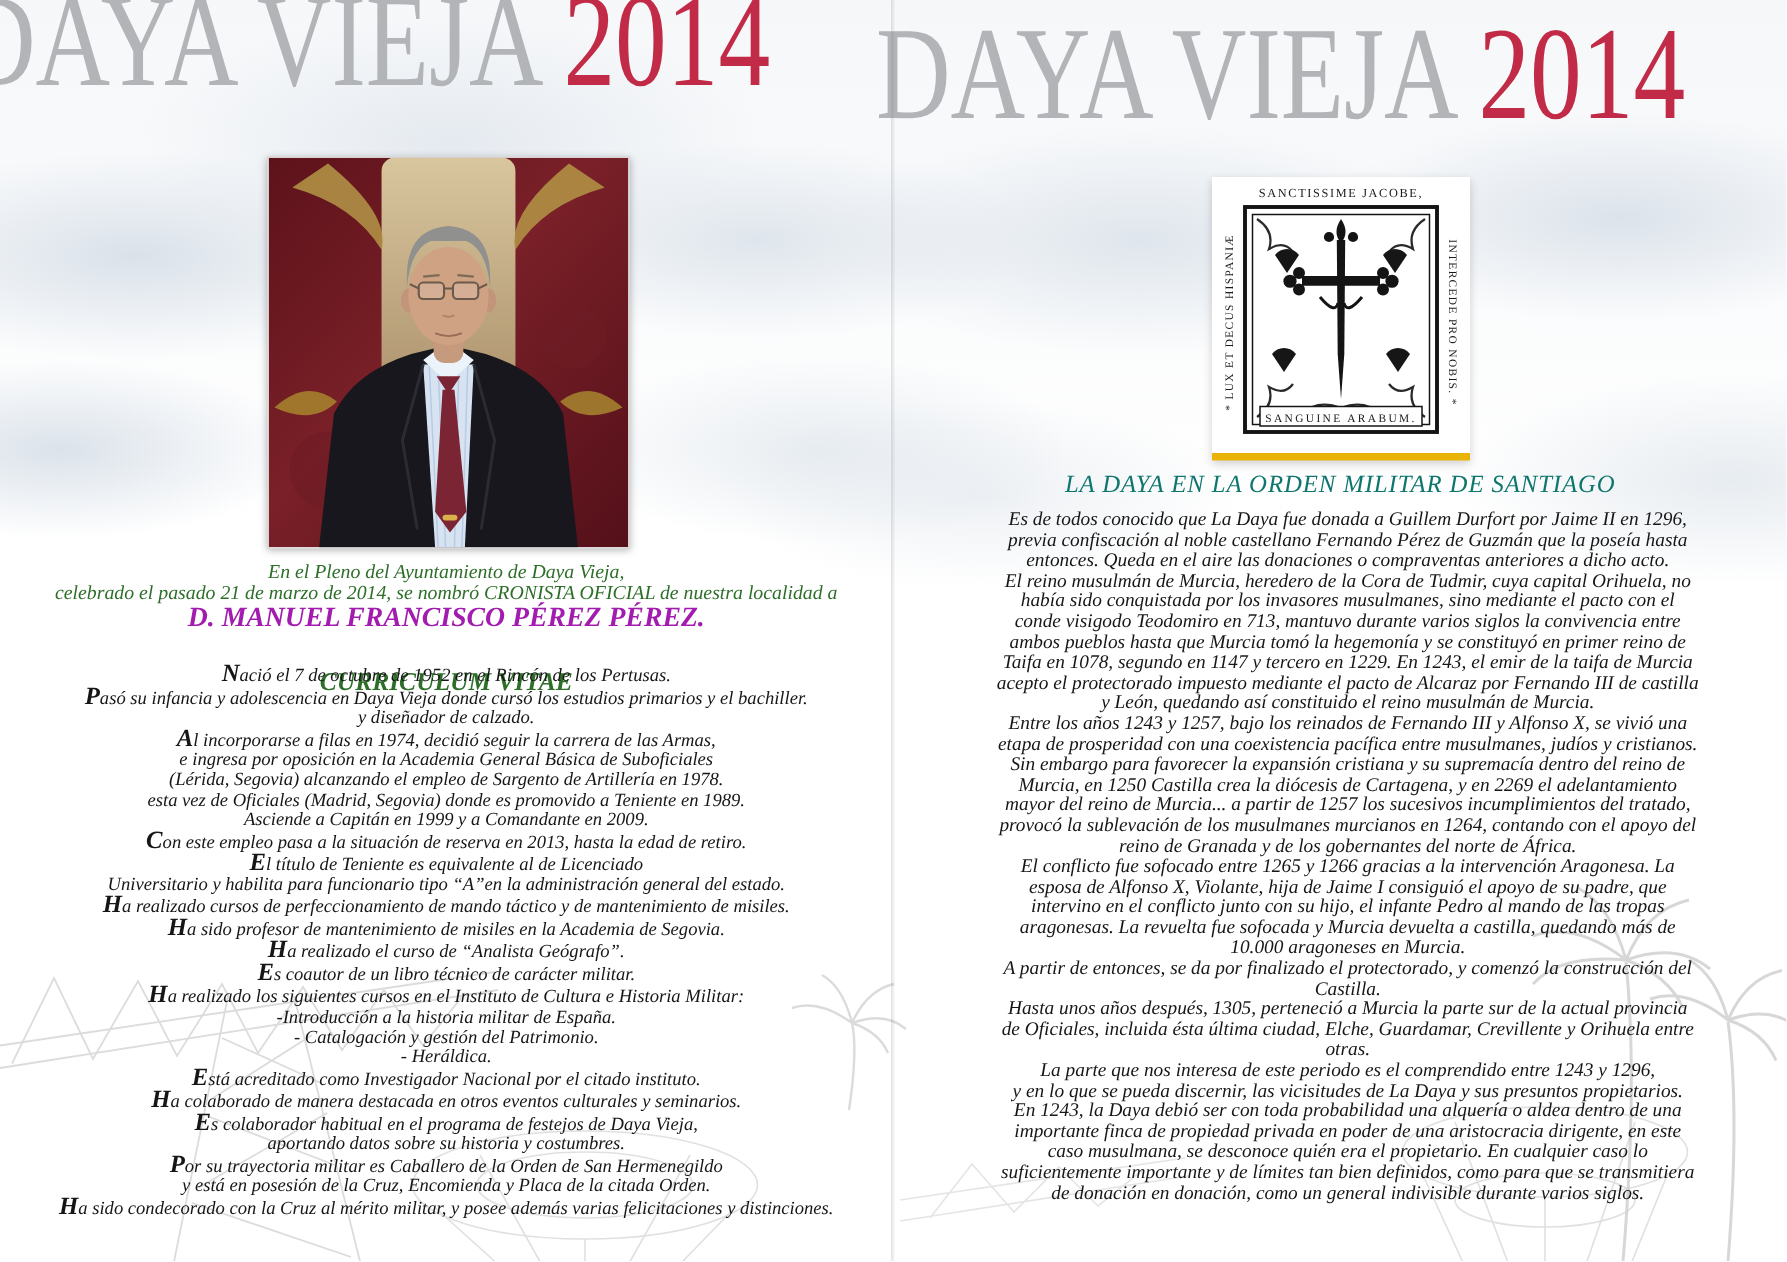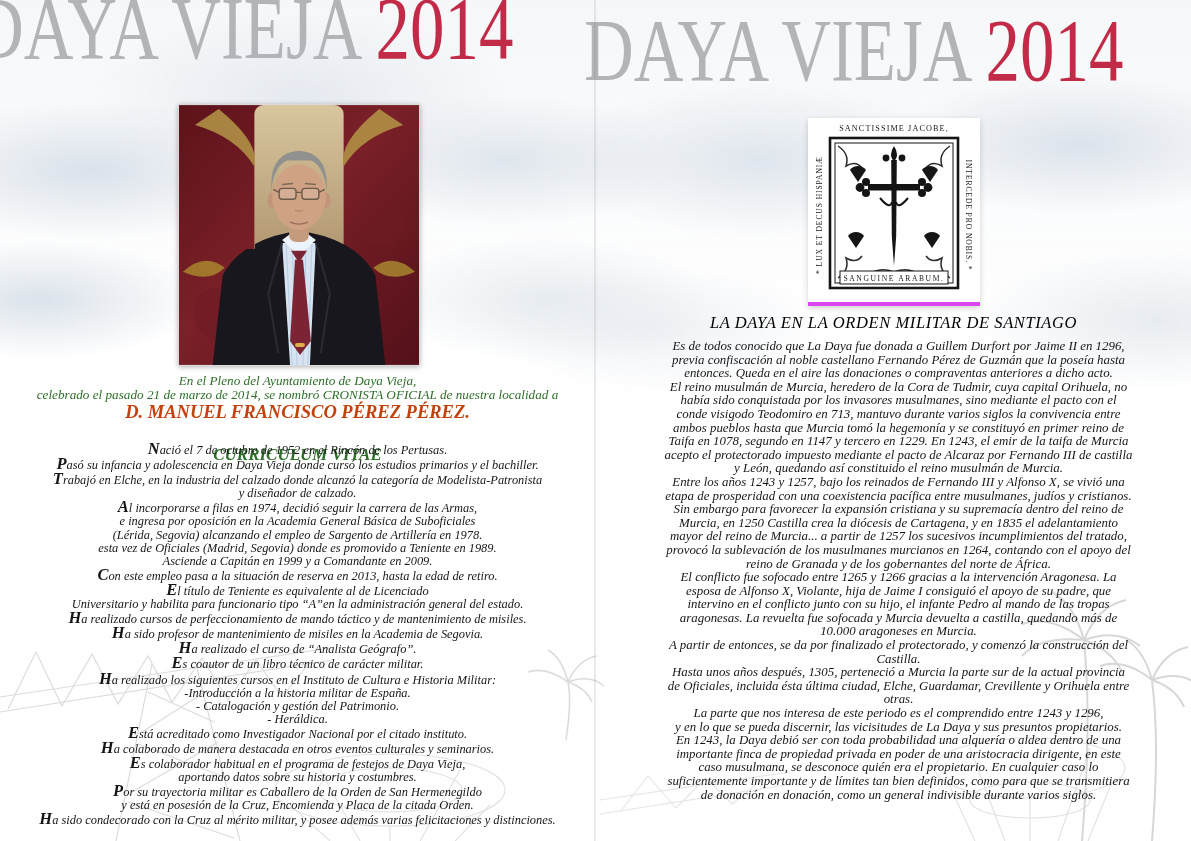--- a/index.html
+++ b/index.html
@@ -29,30 +29,30 @@
             font-size:84px;transform:scale(0.82,1.05);transform-origin:0 0;
             color:#b2b4b7;font-weight:normal;}
   #page-left .masthead{left:-26px;}
   #page-right .masthead{left:-12px;}
   .mast-year{color:#c22b47;margin-left:16px;}
   
   .photo{position:absolute;left:178px;top:104px;width:242px;height:262px;
          box-shadow:0 1px 5px rgba(0,0,0,.30);border:1px solid #d9d9d9;box-sizing:border-box;overflow:hidden;}
   .caption{position:absolute;top:374px;left:0;right:0;text-align:center;}
   .cap-line{font-style:italic;color:#2d6e29;font-size:13.2px;line-height:13.6px;}
-  .name-line{font-style:italic;font-weight:bold;color:#c2410c;font-size:18.5px;line-height:20px;margin-top:1px;}
+  .name-line{font-style:italic;font-weight:bold;color:#a21caf;font-size:18.5px;line-height:20px;margin-top:1px;}
   .cv-heading{font-style:italic;font-weight:bold;color:#2d6e29;font-size:17px;line-height:18px;margin-top:24px;}
   .cv-lines{position:absolute;top:442px;left:6px;right:6px;text-align:center;}
   .cv-line{font-style:italic;color:#161616;font-size:12.4px;line-height:13.1px;white-space:nowrap;}
   .cv-line .lead{font-weight:bold;font-size:16.5px;line-height:13.1px;}
   
   .emblem{position:absolute;top:96px;left:50%;transform:translateX(-50%);
-          background:#d946ef;box-shadow:0 2px 6px rgba(0,0,0,.18);}
+          background:#eab308;box-shadow:0 2px 6px rgba(0,0,0,.18);}
   .section-title{position:absolute;top:291px;left:0;right:0;margin:0;text-align:center;
-                 font-style:italic;font-weight:normal;color:#000000;font-size:16.5px;letter-spacing:.6px;}
+                 font-style:italic;font-weight:normal;color:#0f766e;font-size:16.5px;letter-spacing:.6px;}
   .hist-lines{position:absolute;top:318px;left:36px;right:26px;text-align:center;}
   .hist-line{font-style:italic;color:#161616;font-size:12.9px;line-height:13.6px;white-space:nowrap;}
 </style>
 </head>
 <body>
 
 <div id="spread">
 
   <div class="clouds"></div>
 
@@ -144,21 +144,20 @@
     <div class="caption">
       <div class="cap-line">En el Pleno del Ayuntamiento de Daya Vieja,</div>
       <div class="cap-line">celebrado el pasado 21 de marzo de 2014, se nombró CRONISTA OFICIAL de nuestra localidad a</div>
       <div class="name-line">D. MANUEL FRANCISCO PÉREZ PÉREZ.</div>
       <div class="cv-heading">CURRICULUM VITAE</div>
     </div>
 
     <div class="cv-lines">
         <div class="cv-line"><span class="lead">N</span>ació el 7 de octubre de 1952 en el Rincón de los Pertusas.</div>
         <div class="cv-line"><span class="lead">P</span>asó su infancia y adolescencia en Daya Vieja donde cursó los estudios primarios y el bachiller.</div>
-        <div class="cv-line"><span class="lead">T</span>rabajó en Elche, en la industria del calzado donde alcanzó la categoría de Modelista-Patronista</div>
         <div class="cv-line">y diseñador de calzado.</div>
         <div class="cv-line"><span class="lead">A</span>l incorporarse a filas en 1974, decidió seguir la carrera de las Armas,</div>
         <div class="cv-line">e ingresa por oposición en la Academia General Básica de Suboficiales</div>
         <div class="cv-line">(Lérida, Segovia) alcanzando el empleo de Sargento de Artillería en 1978.</div>
         <div class="cv-line">esta vez de Oficiales (Madrid, Segovia) donde es promovido a Teniente en 1989.</div>
         <div class="cv-line">Asciende a Capitán en 1999 y a Comandante en 2009.</div>
         <div class="cv-line"><span class="lead">C</span>on este empleo pasa a la situación de reserva en 2013, hasta la edad de retiro.</div>
         <div class="cv-line"><span class="lead">E</span>l título de Teniente es equivalente al de Licenciado</div>
         <div class="cv-line">Universitario y habilita para funcionario tipo “A”en la administración general del estado.</div>
         <div class="cv-line"><span class="lead">H</span>a realizado cursos de perfeccionamiento de mando táctico y de mantenimiento de misiles.</div>
@@ -236,21 +235,21 @@
         <div class="hist-line">El reino musulmán de Murcia, heredero de la Cora de Tudmir, cuya capital Orihuela, no</div>
         <div class="hist-line">había sido conquistada por los invasores musulmanes, sino mediante el pacto con el</div>
         <div class="hist-line">conde visigodo Teodomiro en 713, mantuvo durante varios siglos la convivencia entre</div>
         <div class="hist-line">ambos pueblos hasta que Murcia tomó la hegemonía y se constituyó en primer reino de</div>
         <div class="hist-line">Taifa en 1078, segundo en 1147 y tercero en 1229. En 1243, el emir de la taifa de Murcia</div>
         <div class="hist-line">acepto el protectorado impuesto mediante el pacto de Alcaraz por Fernando III de castilla</div>
         <div class="hist-line">y León, quedando así constituido el reino musulmán de Murcia.</div>
         <div class="hist-line">Entre los años 1243 y 1257, bajo los reinados de Fernando III y Alfonso X, se vivió una</div>
         <div class="hist-line">etapa de prosperidad con una coexistencia pacífica entre musulmanes, judíos y cristianos.</div>
         <div class="hist-line">Sin embargo para favorecer la expansión cristiana y su supremacía dentro del reino de</div>
-        <div class="hist-line">Murcia, en 1250 Castilla crea la diócesis de Cartagena, y en 1835 el adelantamiento</div>
+        <div class="hist-line">Murcia, en 1250 Castilla crea la diócesis de Cartagena, y en 2269 el adelantamiento</div>
         <div class="hist-line">mayor del reino de Murcia... a partir de 1257 los sucesivos incumplimientos del tratado,</div>
         <div class="hist-line">provocó la sublevación de los musulmanes murcianos en 1264, contando con el apoyo del</div>
         <div class="hist-line">reino de Granada y de los gobernantes del norte de África.</div>
         <div class="hist-line">El conflicto fue sofocado entre 1265 y 1266 gracias a la intervención Aragonesa. La</div>
         <div class="hist-line">esposa de Alfonso X, Violante, hija de Jaime I consiguió el apoyo de su padre, que</div>
         <div class="hist-line">intervino en el conflicto junto con su hijo, el infante Pedro al mando de las tropas</div>
         <div class="hist-line">aragonesas. La revuelta fue sofocada y Murcia devuelta a castilla, quedando más de</div>
         <div class="hist-line">10.000 aragoneses en Murcia.</div>
         <div class="hist-line">A partir de entonces, se da por finalizado el protectorado, y comenzó la construcción del</div>
         <div class="hist-line">Castilla.</div>

